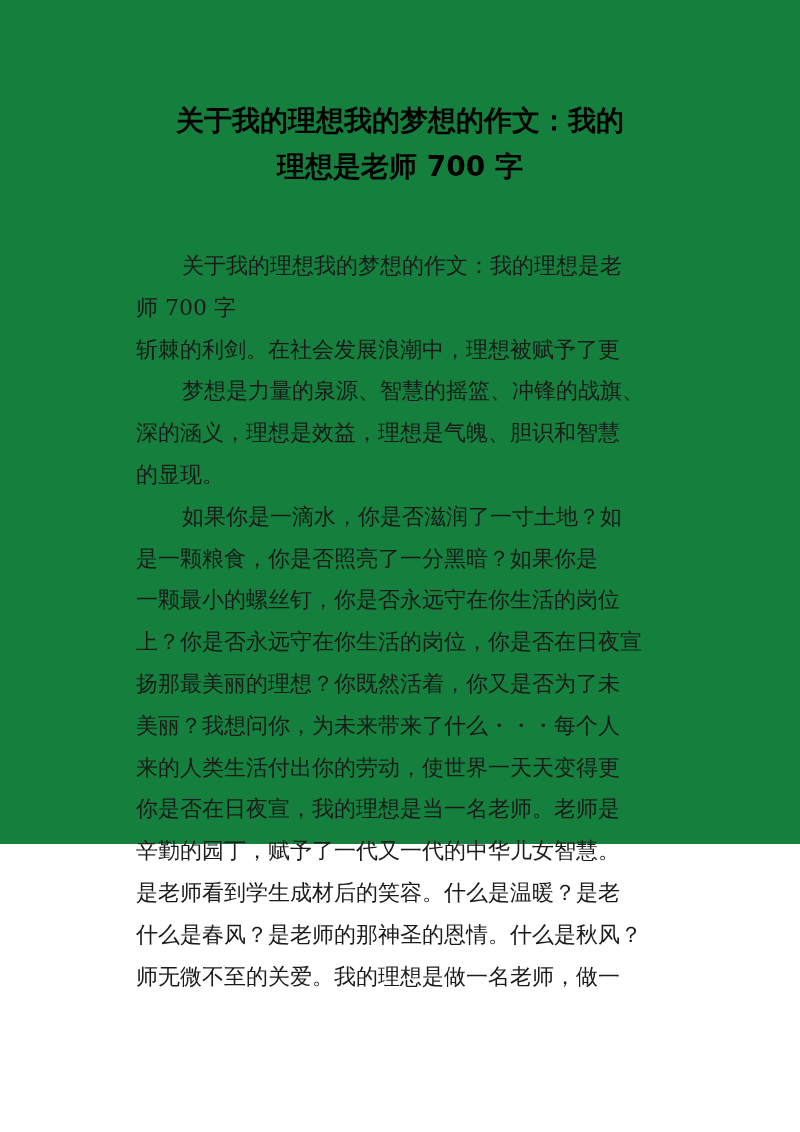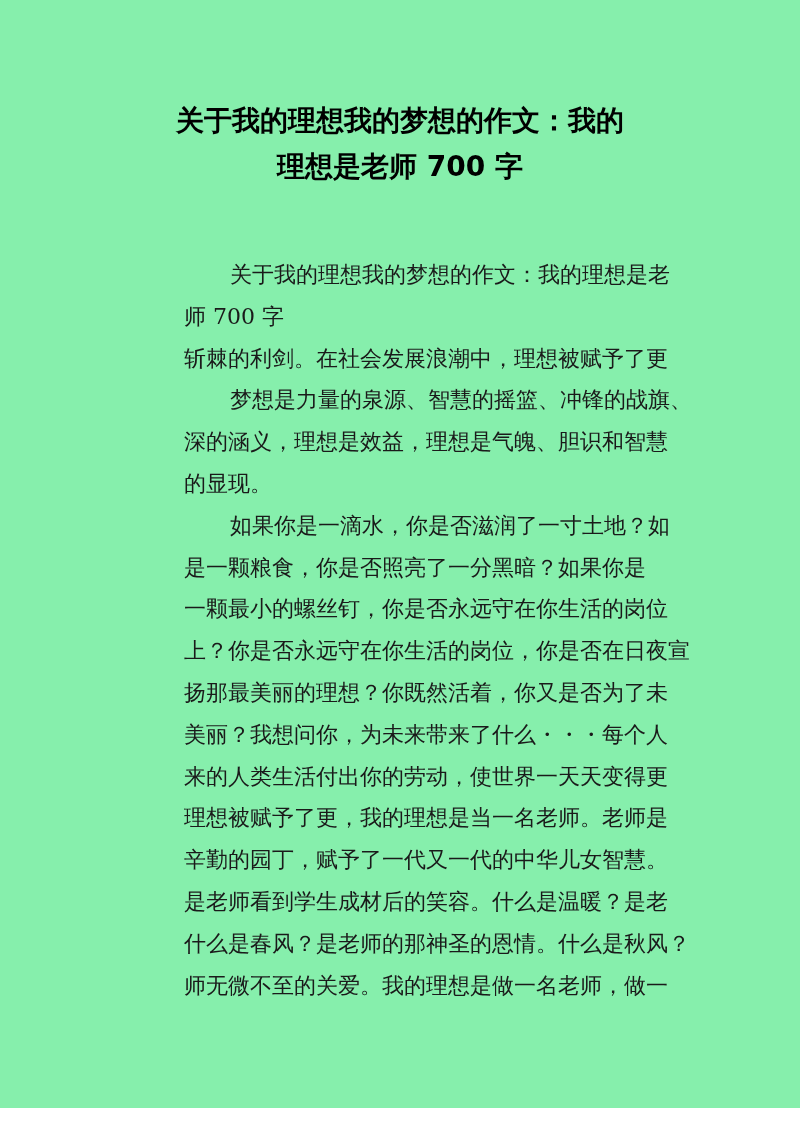--- a/index.html
+++ b/index.html
@@ -11,47 +11,46 @@
       width: 800px;
       height: 1132px;
       position: relative;
       overflow: hidden;
       color: #111111;
     }
     .page {
       position: absolute;
       left: 0; top: 0;
       width: 800px;
-      height: 1108px;
-      background: #86efac;
+      height: 844px;
+      background: #15803d;
     }
     .title {
       position: absolute;
       left: 100px;
       top: 98px;
       width: 600px;
       text-align: center;
       font-family: "DejaVu Sans", "Liberation Sans", sans-serif;
       font-weight: bold;
       font-size: 28px;
       line-height: 46px;
       color: #000000;
       margin: 0;
     }
     .title .line { display: block; white-space: nowrap; }
     .body {
       position: absolute;
       left: 136px;
-      top: 254px;
+      top: 245px;
       width: 530px;
       font-family: "DejaVu Serif", "Liberation Serif", serif;
       font-size: 22px;
       line-height: 41.8px;
       color: #1a1a1a;
-      margin-left: 48px;
     }
     .body .line {
       display: block;
       white-space: nowrap;
       height: 41.8px;
     }
     .body .line.indent { padding-left: 46px; }
   </style>
 </head>
 <body>
@@ -69,19 +68,19 @@
     <span class="line indent">梦想是力量的泉源、智慧的摇篮、冲锋的战旗、</span>
     <span class="line">深的涵义，理想是效益，理想是气魄、胆识和智慧</span>
     <span class="line">的显现。</span>
     <span class="line indent">如果你是一滴水，你是否滋润了一寸土地？如</span>
     <span class="line">是一颗粮食，你是否照亮了一分黑暗？如果你是</span>
     <span class="line">一颗最小的螺丝钉，你是否永远守在你生活的岗位</span>
     <span class="line">上？你是否永远守在你生活的岗位，你是否在日夜宣</span>
     <span class="line">扬那最美丽的理想？你既然活着，你又是否为了未</span>
     <span class="line">美丽？我想问你，为未来带来了什么・・・每个人</span>
     <span class="line">来的人类生活付出你的劳动，使世界一天天变得更</span>
-    <span class="line">理想被赋予了更，我的理想是当一名老师。老师是</span>
+    <span class="line">你是否在日夜宣，我的理想是当一名老师。老师是</span>
     <span class="line">辛勤的园丁，赋予了一代又一代的中华儿女智慧。</span>
     <span class="line">是老师看到学生成材后的笑容。什么是温暖？是老</span>
     <span class="line">什么是春风？是老师的那神圣的恩情。什么是秋风？</span>
     <span class="line">师无微不至的关爱。我的理想是做一名老师，做一</span>
   </div>
 </div>
 
 </body></html>

